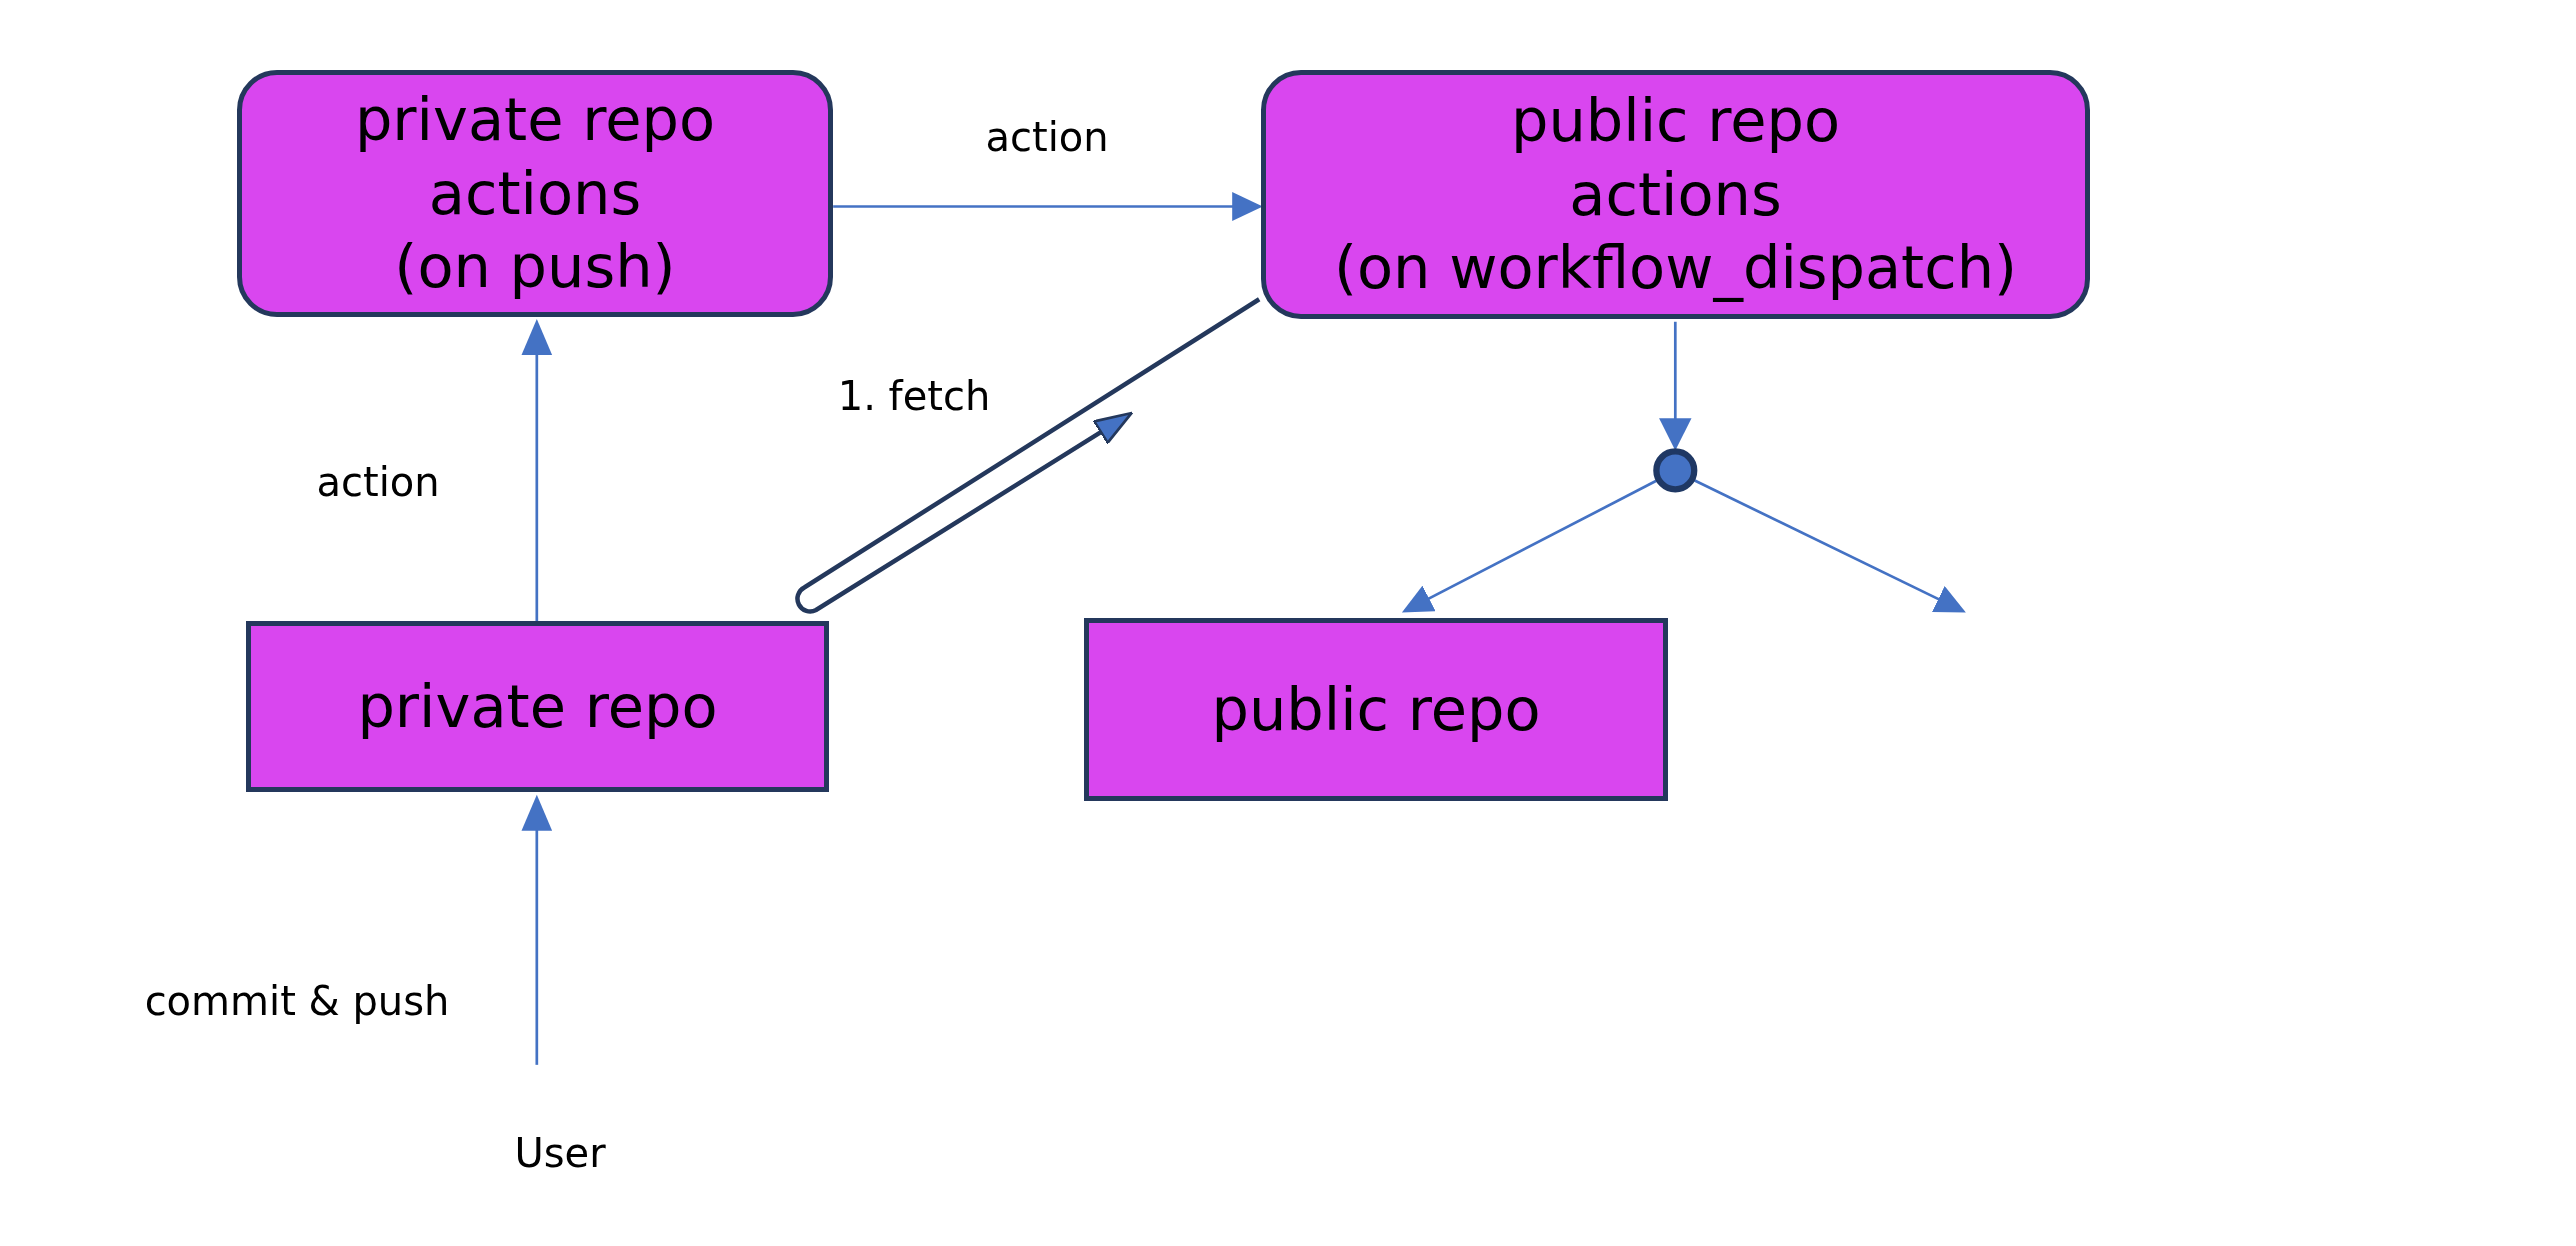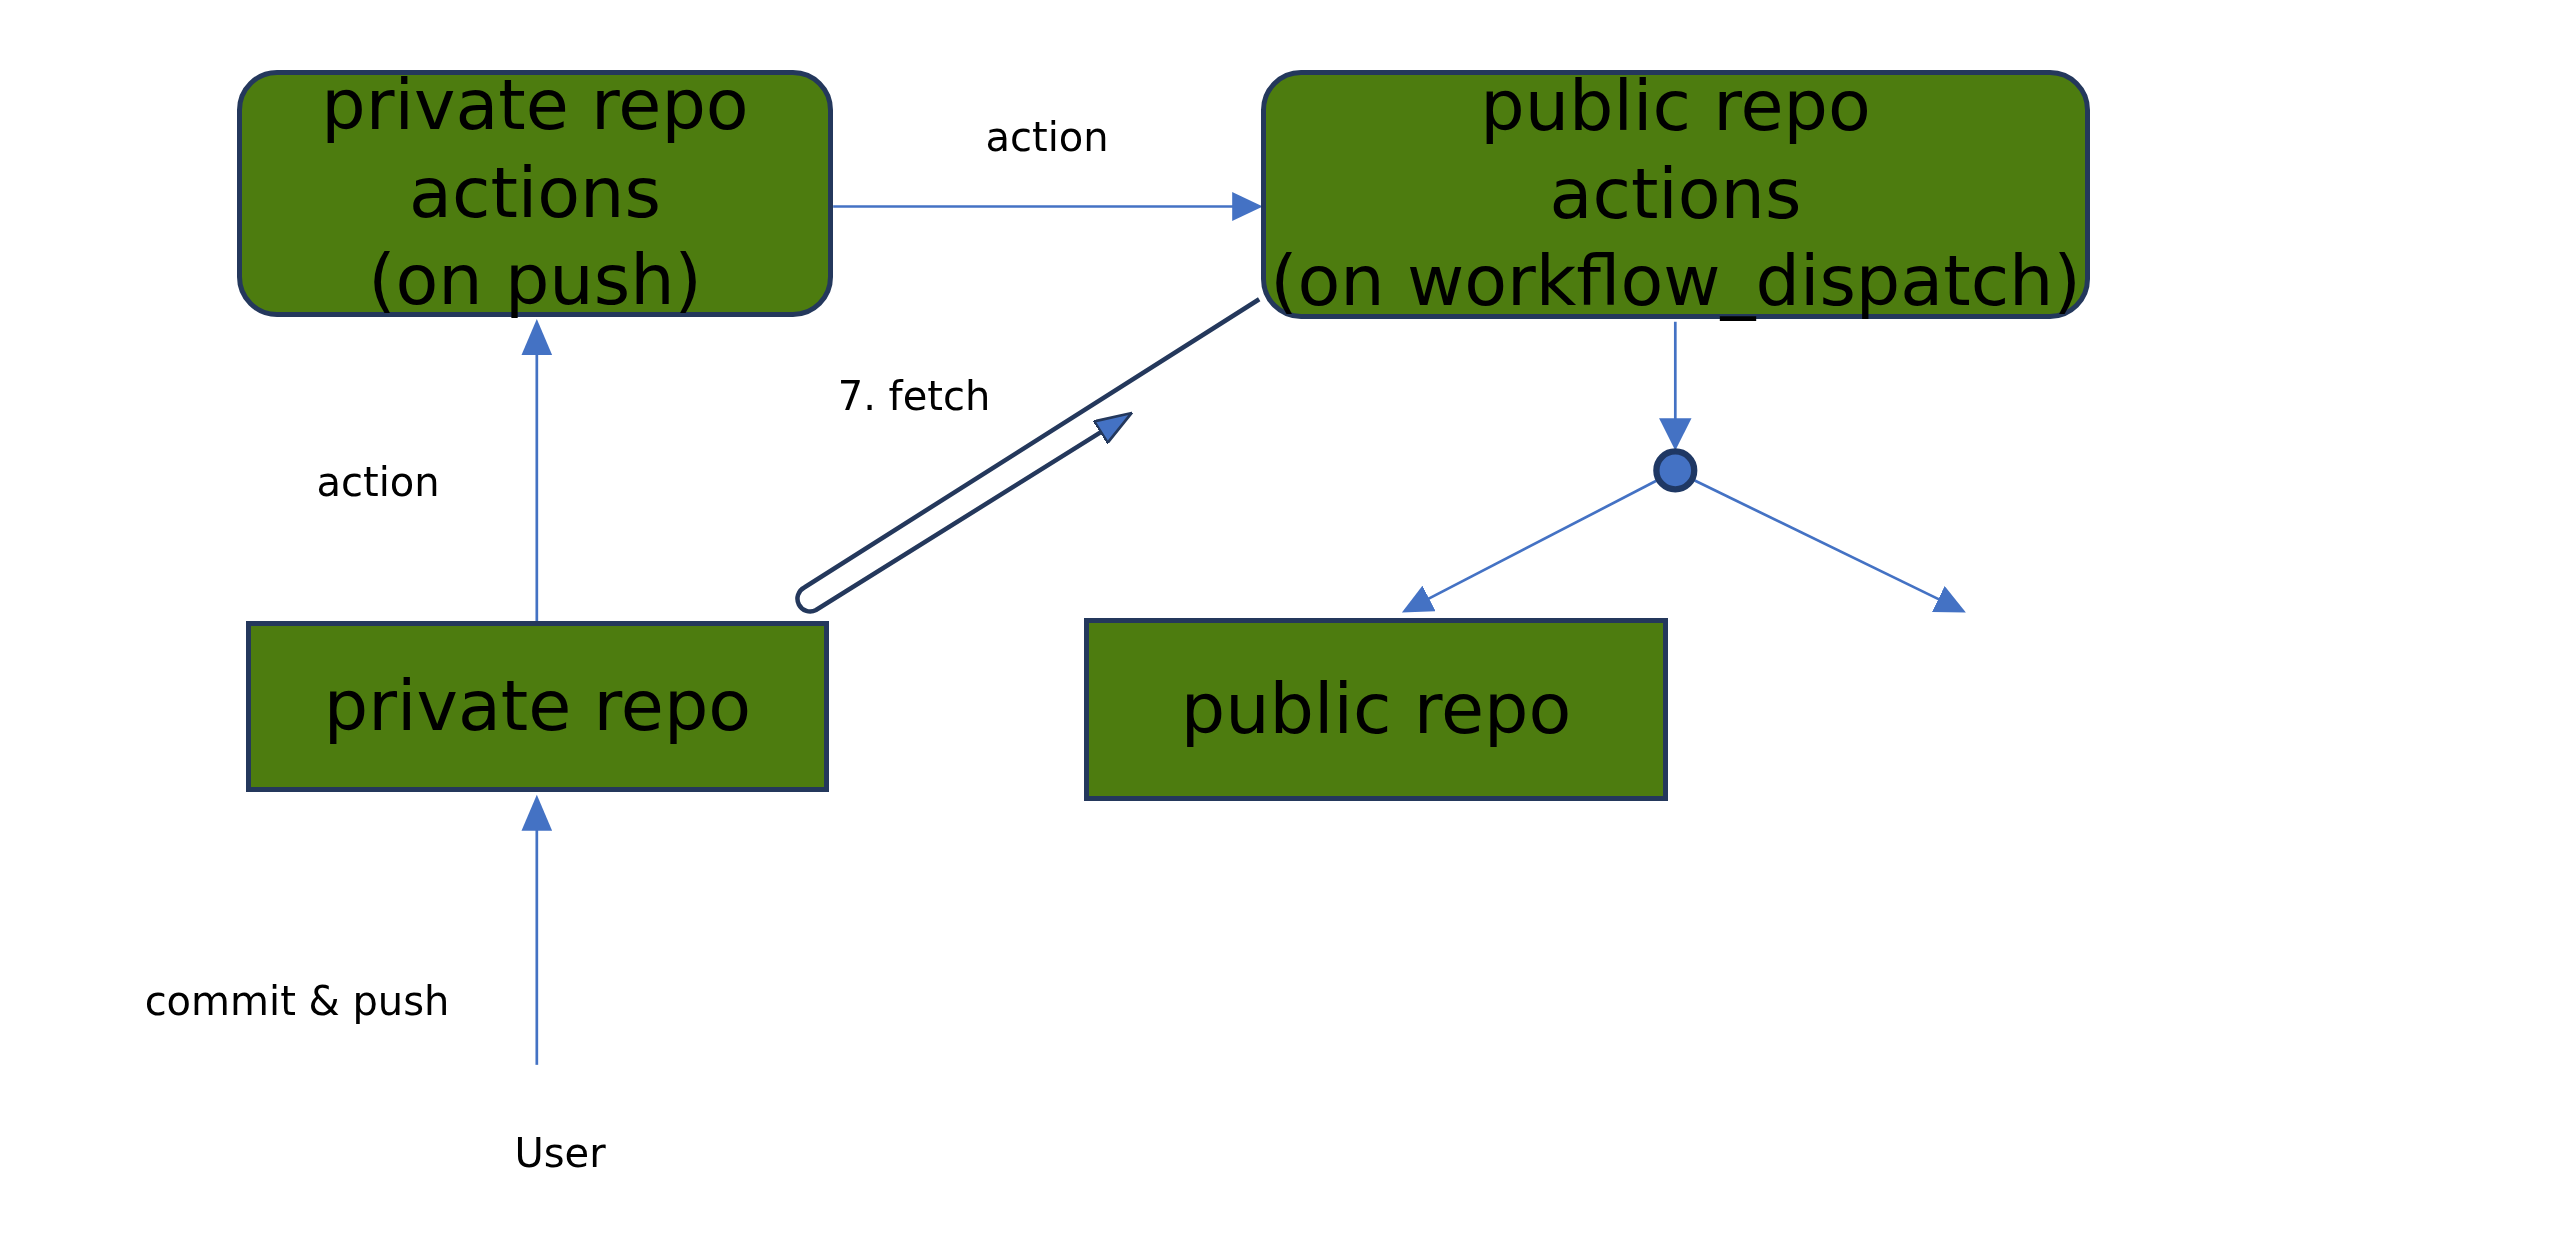--- a/index.html
+++ b/index.html
@@ -20,27 +20,27 @@
     position: absolute;
     left: 0;
     top: 0;
     width: 2576px;
     height: 1247px;
   }
   .node {
     position: absolute;
     box-sizing: border-box;
     border: 5.4px solid #24385c;
-    background: #4d7c0f;
+    background: #d946ef;
     display: flex;
     flex-direction: column;
     align-items: center;
     justify-content: center;
     text-align: center;
-    font-size: 70px;
+    font-size: 59px;
     line-height: 1.25;
     color: #000000;
   }
   .node.rounded { border-radius: 40px; }
   .lbl {
     position: absolute;
     transform: translate(-50%, -50%);
     font-size: 40px;
     white-space: nowrap;
     color: #000000;
@@ -115,18 +115,18 @@
     <div>private repo</div>
   </div>
 
   <div class="node" id="n-public-repo">
     <div>public repo</div>
   </div>
 
 
   <div class="lbl" id="l-action-top">action</div>
   <div class="lbl" id="l-action-left">action</div>
-  <div class="lbl" id="l-fetch">7. fetch</div>
+  <div class="lbl" id="l-fetch">1. fetch</div>
   <div class="lbl" id="l-commit">commit &amp; push</div>
   <div class="lbl" id="l-user">User</div>
 
 </div>
 
 
 </body></html>

